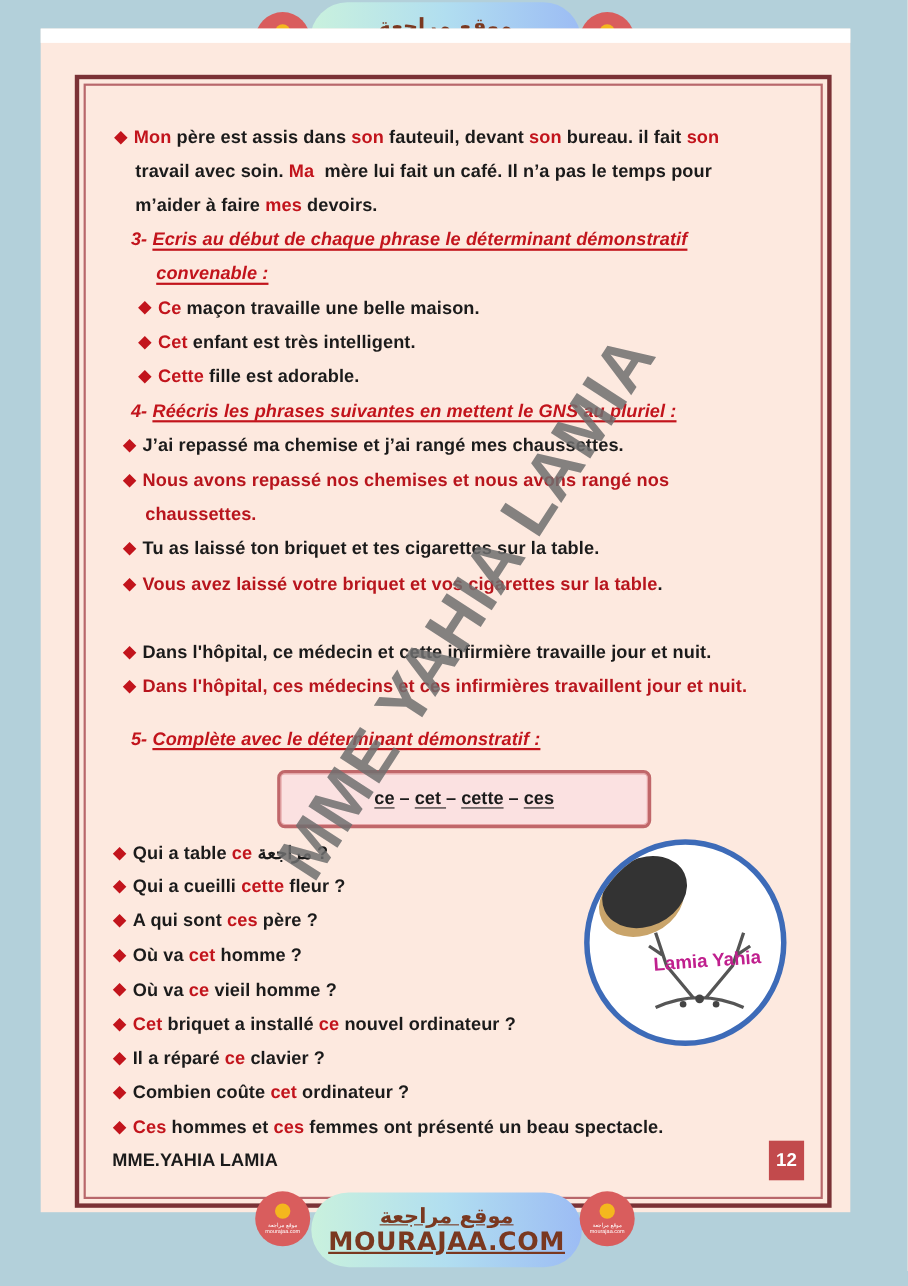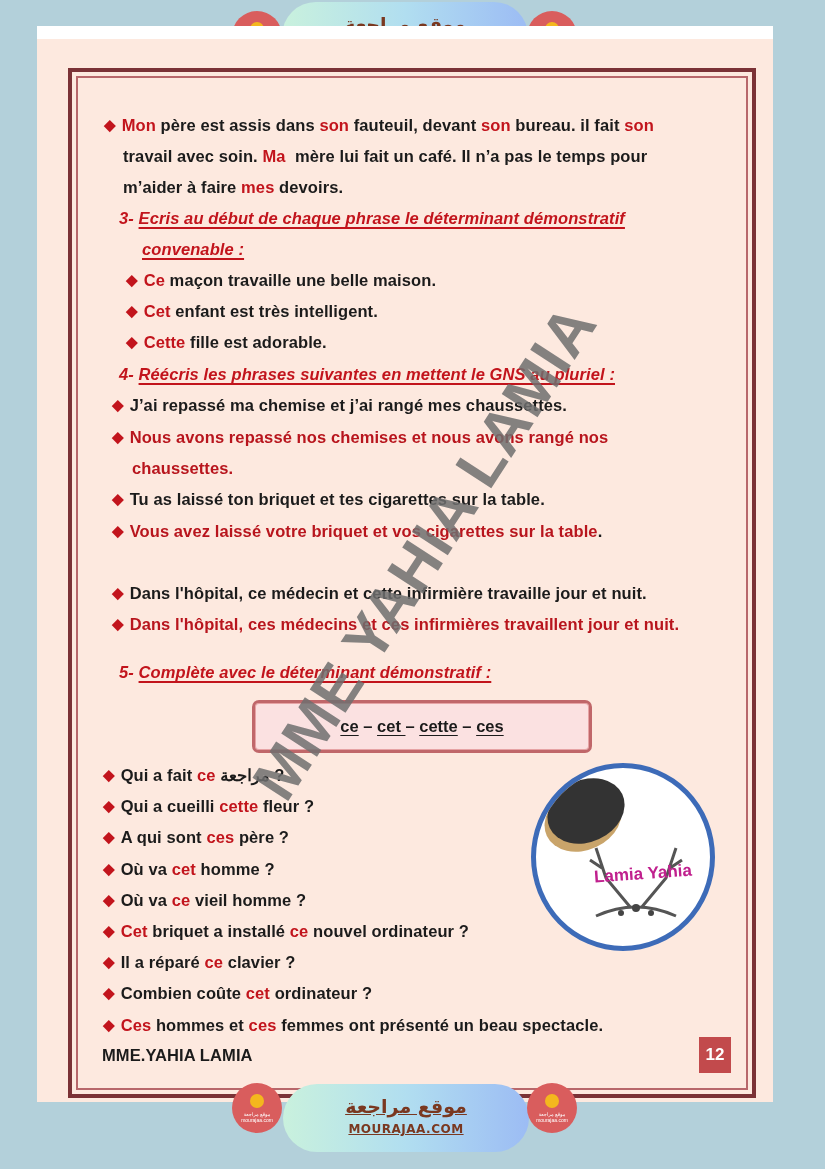--- a/index.html
+++ b/index.html
@@ -70,21 +70,21 @@
     background:#c24a4c; color:#ffffff; font-weight:bold; font-size:17px;
     display:flex; align-items:center; justify-content:center;
   }
   .banner {
     position:absolute; left:282px; width:246px; height:68px; border-radius:34px;
     background:linear-gradient(90deg,#c9f1dd 0%,#b1def0 50%,#9cbcf4 100%);
     display:flex; flex-direction:column; align-items:center; justify-content:center;
     color:#7a3820; font-weight:bold;
   }
   .banner .ar { font-size:19px; text-decoration:underline; font-family:"DejaVu Sans", sans-serif; line-height:22px; }
-  .banner .en { font-size:12px; text-decoration:underline; letter-spacing:0.5px; line-height:24px; font-family:"DejaVu Sans", sans-serif;}
+  .banner .en { font-size:23px; text-decoration:underline; letter-spacing:0.5px; line-height:24px; font-family:"DejaVu Sans", sans-serif;}
   .logo {
     position:absolute; width:50px; height:50px; border-radius:50%;
     background:#d95d5d; display:flex; flex-direction:column; align-items:center; justify-content:center;
   }
   .logo .dot { width:14px; height:14px; border-radius:50%; background:#f4b71e; }
   .logo .txt { font-size:5px; color:#fff; margin-top:3px; text-align:center; line-height:6px; }
 </style>
 </head>
 <body>
 
@@ -159,21 +159,21 @@
   <span class="u">ce</span>
     <span style="white-space:pre"> – </span>
     <span class="u" style="white-space:pre">cet </span>
     <span style="white-space:pre">– </span>
     <span class="u">cette</span>
     <span style="white-space:pre"> – </span>
     <span class="u">ces</span>
 </div>
 
 <div id="ex5list">
-    <div class="line" style="left: 103px; top: 766px;"><span class="bullet">◆</span><span style="white-space: pre;">Qui a fait </span><span class="red" style="white-space: pre;">ce</span><span style="white-space: pre;"> مراجعة ?</span></div>
+    <div class="line" style="left: 103px; top: 766px;"><span class="bullet">◆</span><span style="white-space: pre;">Qui a table </span><span class="red" style="white-space: pre;">ce</span><span style="white-space: pre;"> مراجعة ?</span></div>
     <div class="line" style="left: 103px; top: 797.2px;"><span class="bullet">◆</span><span style="white-space: pre;">Qui a cueilli </span><span class="red" style="white-space: pre;">cette</span><span style="white-space: pre;"> fleur ?</span></div>
     <div class="line" style="left: 103px; top: 828.4px;"><span class="bullet">◆</span><span style="white-space: pre;">A qui sont </span><span class="red" style="white-space: pre;">ces</span><span style="white-space: pre;"> père ?</span></div>
     <div class="line" style="left: 103px; top: 859.6px;"><span class="bullet">◆</span><span style="white-space: pre;">Où va </span><span class="red" style="white-space: pre;">cet</span><span style="white-space: pre;"> homme ?</span></div>
     <div class="line" style="left: 103px; top: 890.8px;"><span class="bullet">◆</span><span style="white-space: pre;">Où va </span><span class="red" style="white-space: pre;">ce</span><span style="white-space: pre;"> vieil homme ?</span></div>
     <div class="line" style="left: 103px; top: 922px;"><span class="bullet">◆</span><span class="red" style="white-space: pre;">Cet</span><span style="white-space: pre;"> briquet a installé </span><span class="red" style="white-space: pre;">ce</span><span style="white-space: pre;"> nouvel ordinateur ?</span></div>
     <div class="line" style="left: 103px; top: 953.2px;"><span class="bullet">◆</span><span style="white-space: pre;">Il a réparé </span><span class="red" style="white-space: pre;">ce</span><span style="white-space: pre;"> clavier ?</span></div>
     <div class="line" style="left: 103px; top: 984.4px;"><span class="bullet">◆</span><span style="white-space: pre;">Combien coûte </span><span class="red" style="white-space: pre;">cet</span><span style="white-space: pre;"> ordinateur ?</span></div>
     <div class="line" style="left: 103px; top: 1015.6px;"><span class="bullet">◆</span><span class="red" style="white-space: pre;">Ces</span><span style="white-space: pre;"> hommes et </span><span class="red" style="white-space: pre;">ces</span><span style="white-space: pre;"> femmes ont présenté un beau spectacle.</span></div>
   </div>
 

